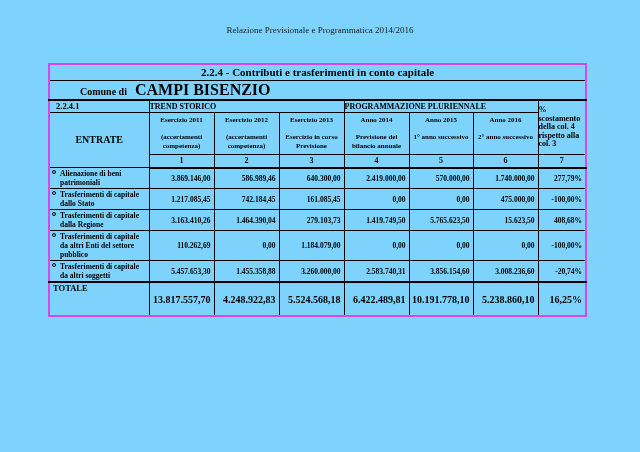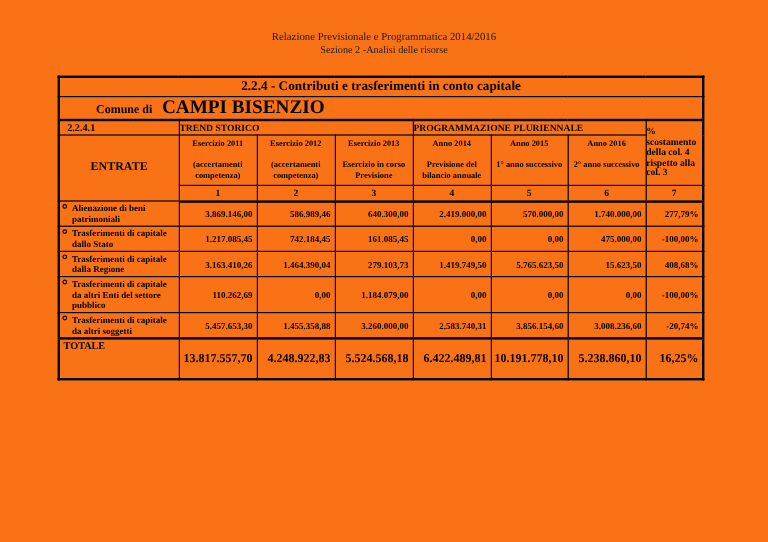--- a/index.html
+++ b/index.html
@@ -5,42 +5,42 @@
   * { margin: 0; padding: 0; box-sizing: border-box; }
   html, body { background: #ffffff; }
   body {
     font-family: "Liberation Serif", "DejaVu Serif", serif;
     color: #000000;
   }
   .page {
     position: relative;
     width: 640px;
     height: 452px;
-    background: #f97316;
+    background: #7dd3fc;
     overflow: hidden;
   }
   .doc-header {
     position: absolute;
     top: 24px;
     left: 0;
     width: 640px;
     text-align: center;
     color: #1a1a1a;
   }
   .doc-header .line1 { font-size: 9px; line-height: 12px; }
   .doc-header .line2 { font-size: 8.5px; line-height: 11px; }
 
   table.budget {
     position: absolute;
     left: 48px;
     top: 63px;
     width: 537px;
     border-collapse: collapse;
     table-layout: fixed;
-    border: 2px solid #000000;
+    border: 2px solid #d946ef;
     padding-left: 32px;
   }
   table.budget td {
     border: 1px solid #000;
     overflow: hidden;
     vertical-align: middle;
     font-weight: bold;
   }
   tr.title-row td {
     height: 16px;
@@ -122,21 +122,20 @@
   }
   tr.total-row td.val { font-size: 10px; }
 </style>
 </head>
 <body>
 
 <div class="page">
 
   <div class="doc-header">
     <div class="line1">Relazione Previsionale e Programmatica 2014/2016</div>
-    <div class="line2">Sezione 2 -Analisi delle risorse</div>
   </div>
 
   <table class="budget">
     <colgroup>
       <col style="width:100px">
         <col style="width:65px">
         <col style="width:65px">
         <col style="width:65px">
       <col style="width:65px">
         <col style="width:64px">

